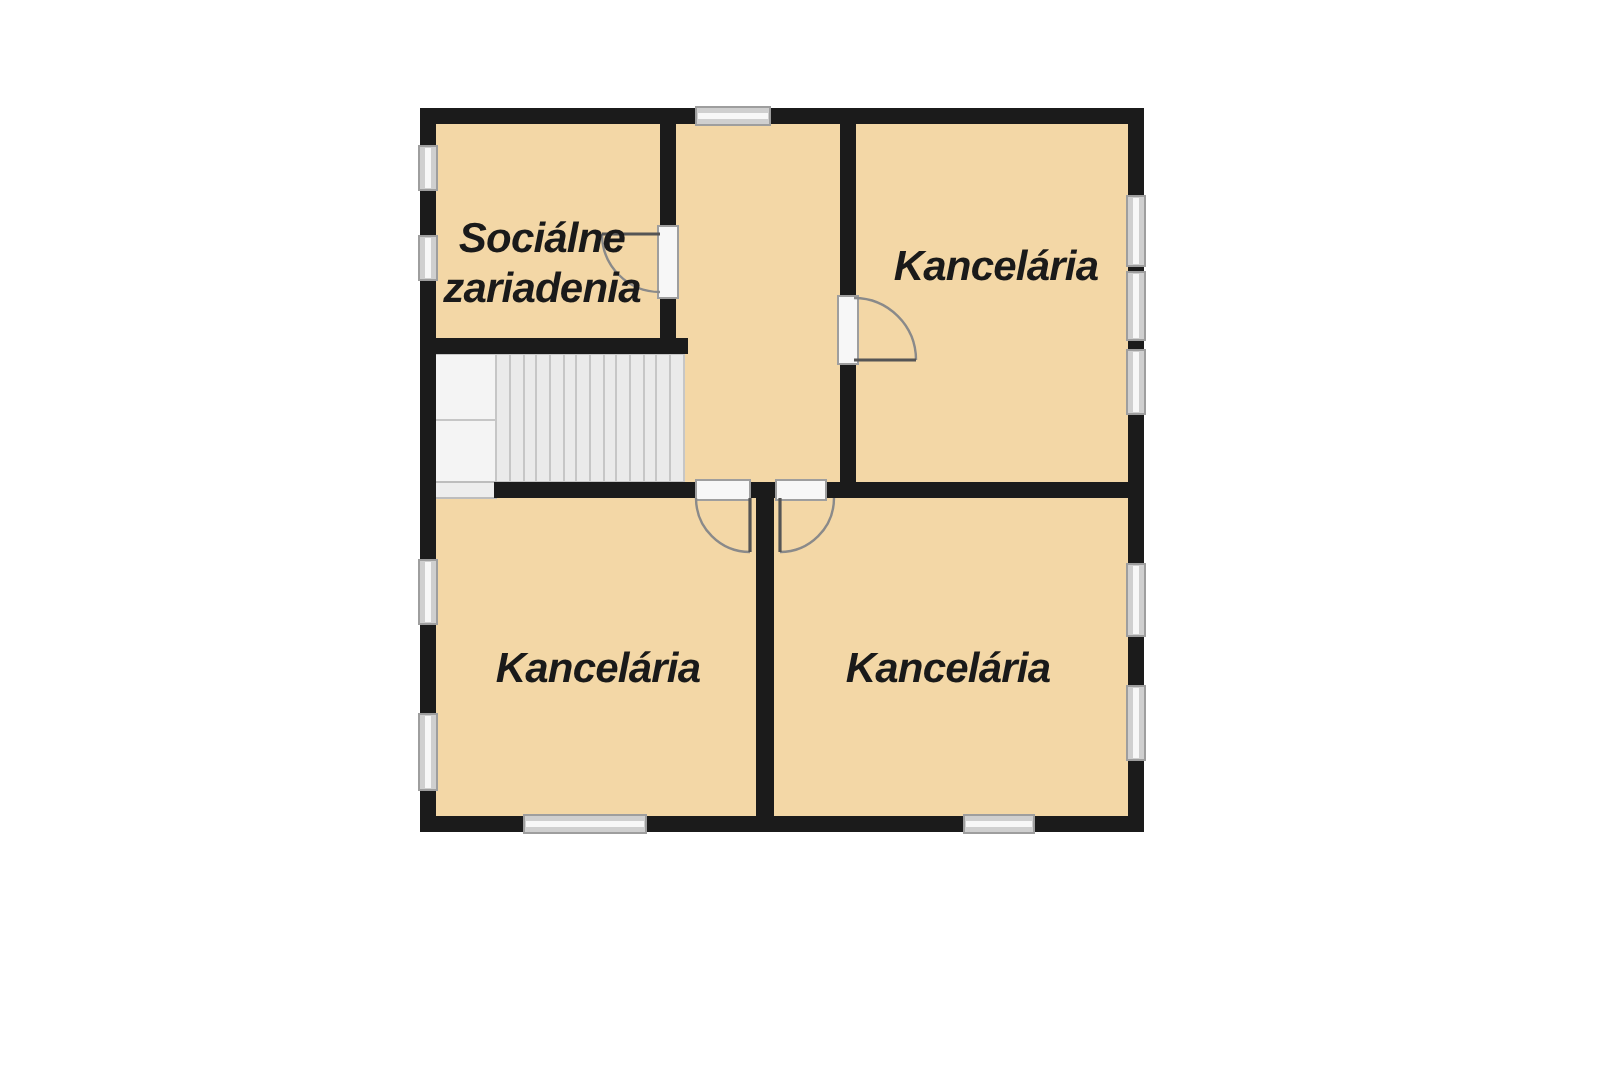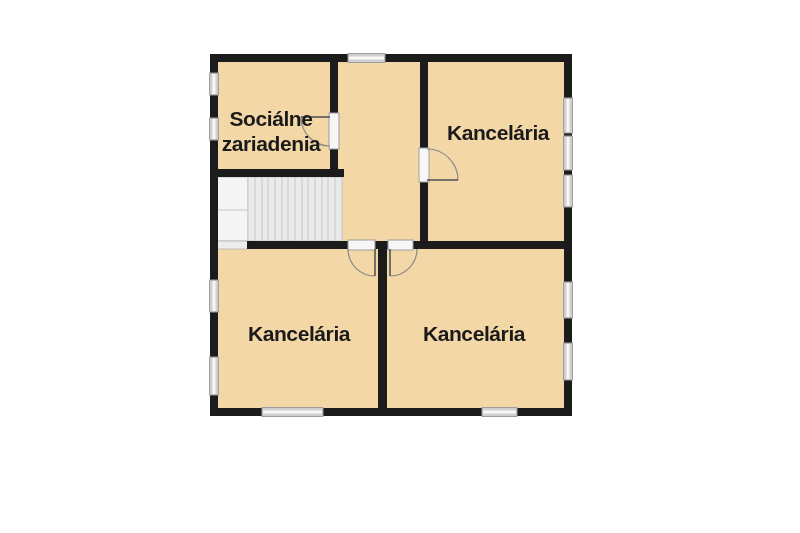--- a/index.html
+++ b/index.html
@@ -10,21 +10,21 @@
     --window-base:#cfcfcf;
     --stair-fill:#eaeaea;
     --stair-landing:#f4f4f4;
     --stair-line:#c6c6c6;
     --door-arc:#8a8a8a;
     --door-leaf:#555555;
     --background:#ffffff;
     --label-text:#1a1a1a;
   }
   html,body{margin:0;padding:0;background:var(--background);}
-  .page{width:800px;height:432px;position:relative;background:var(--background);overflow:hidden;}
+  .page{width:800px;height:432px;position:relative;background:var(--background);overflow:hidden;font-style:italic;}
   svg{display:block;}
   .room-bg{fill:var(--room-fill);}
   .wall{fill:var(--wall);}
   .win-base{fill:var(--window-base);stroke:var(--window-frame);stroke-width:1;}
   .win-glass{fill:var(--window-fill);}
   .door-frame{fill:var(--window-fill);stroke:var(--window-frame);stroke-width:1;}
   .door-arc{fill:none;stroke:var(--door-arc);stroke-width:1.2;}
   .door-leaf{stroke:var(--door-leaf);stroke-width:1.6;}
   .stair-landing{fill:var(--stair-landing);stroke:var(--stair-line);stroke-width:1;}
   .stair-steps{fill:var(--stair-fill);stroke:var(--stair-line);stroke-width:1;}

